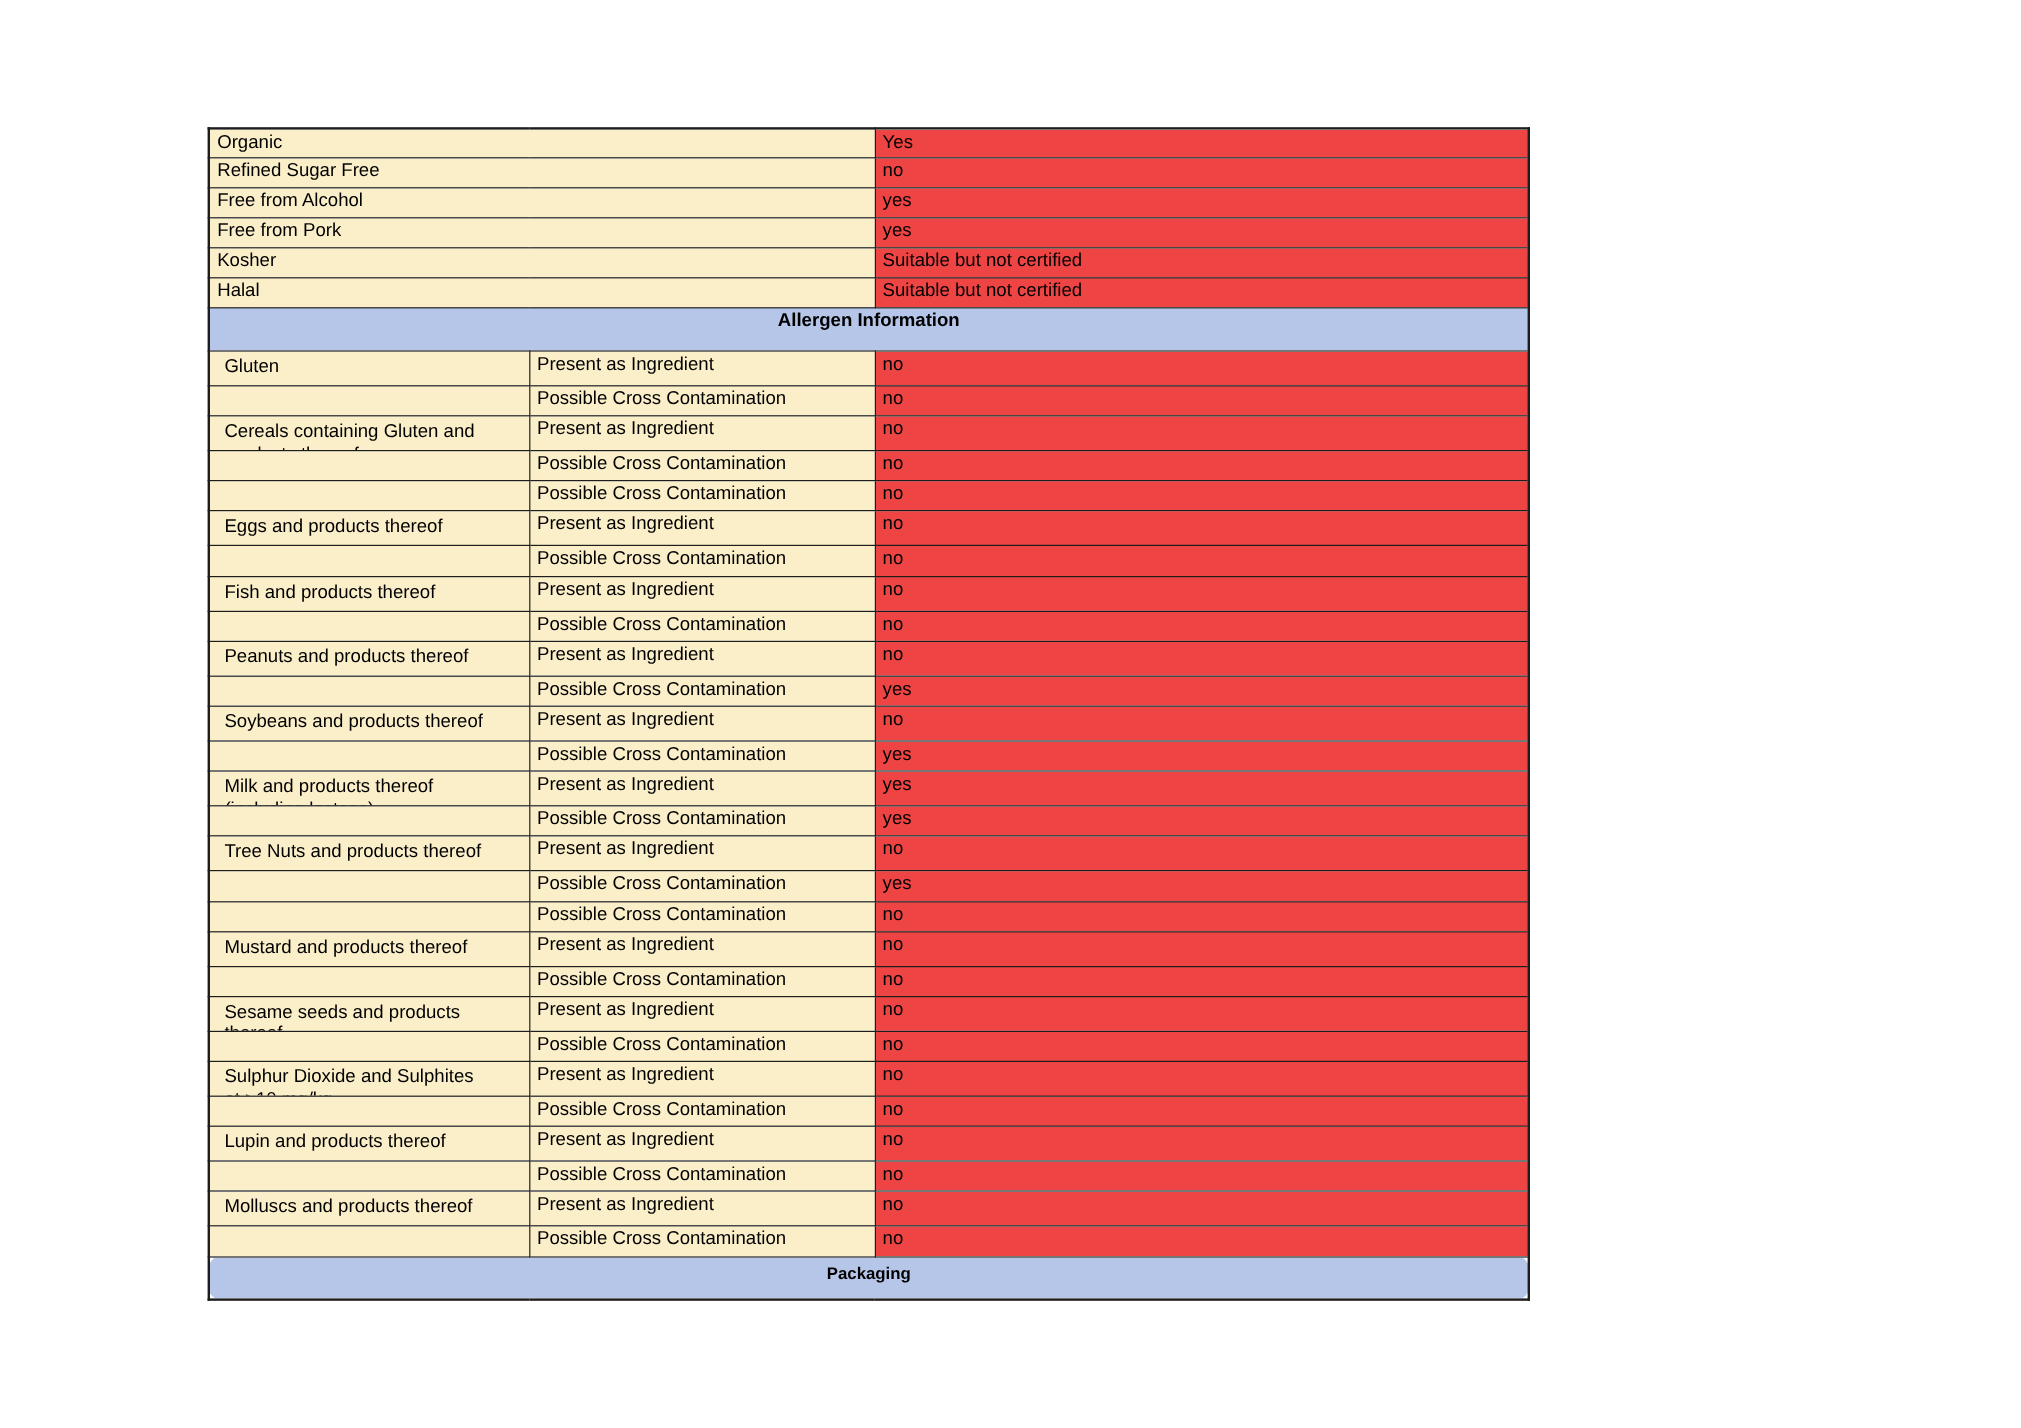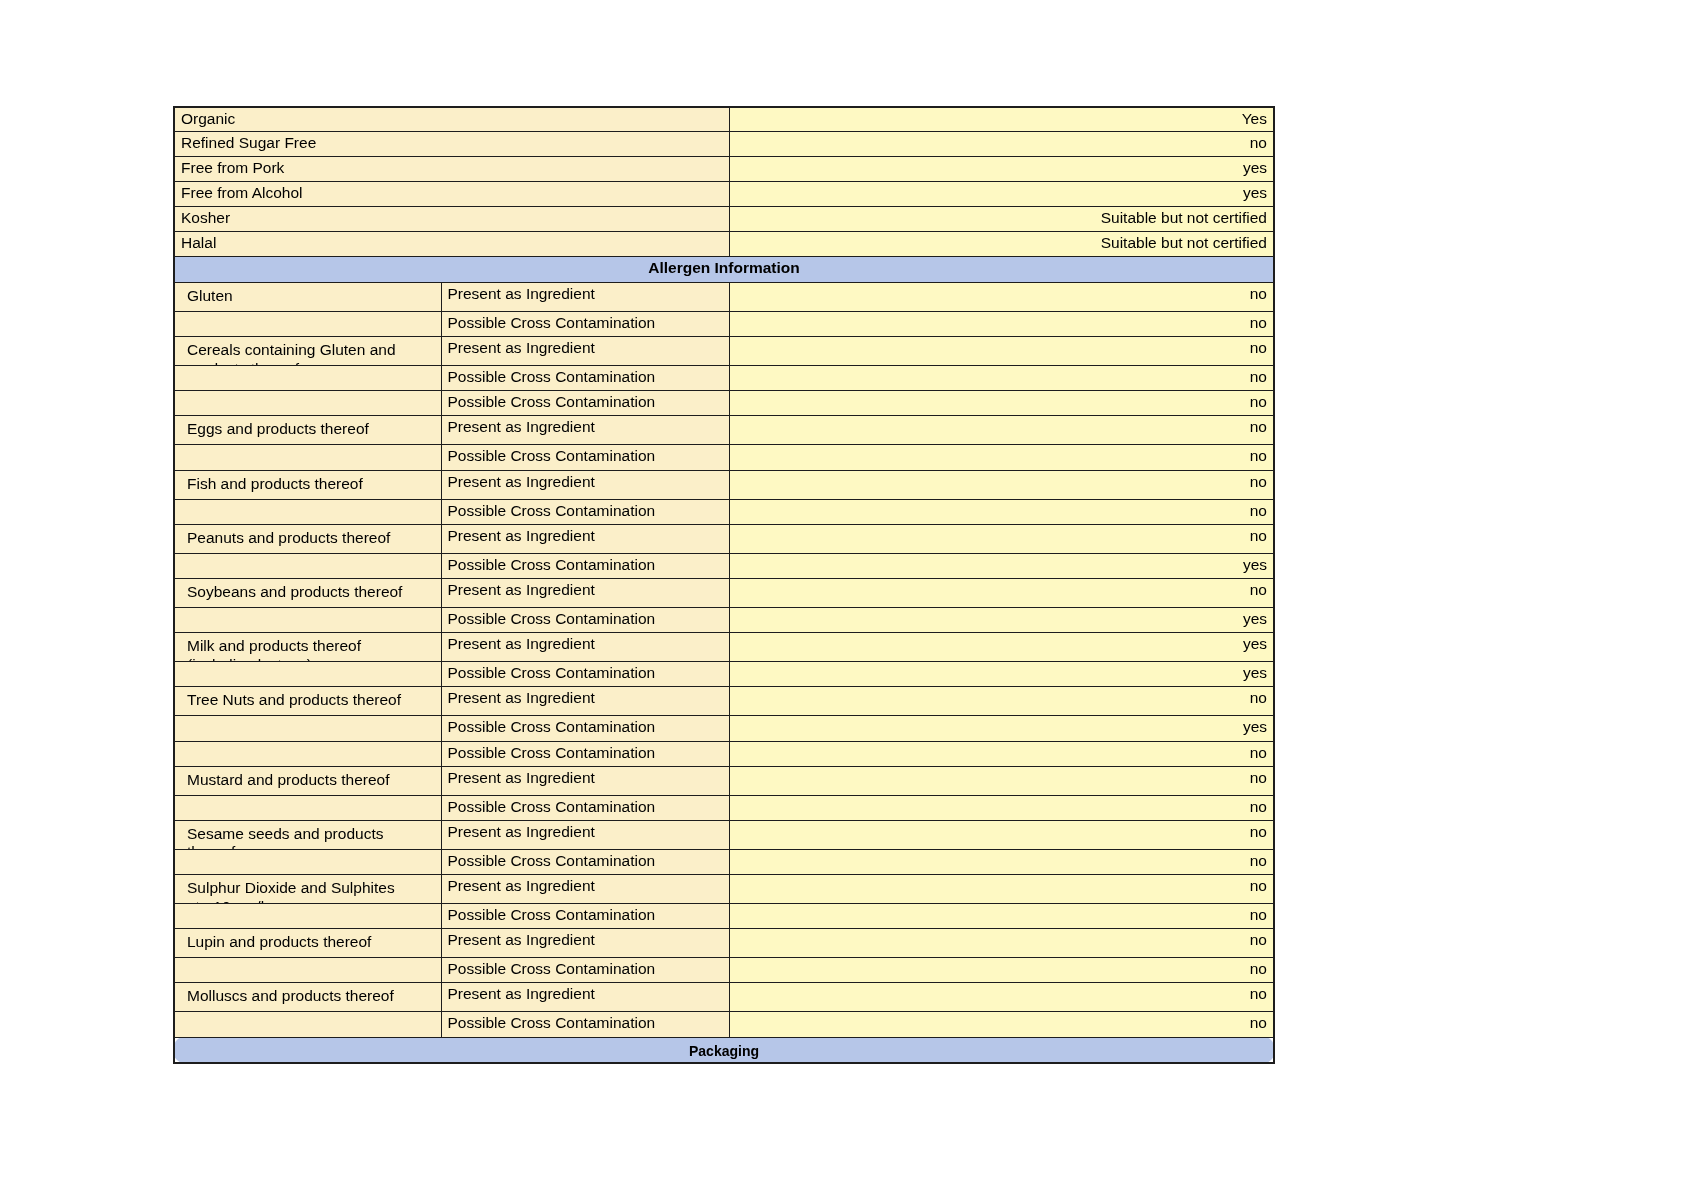--- a/index.html
+++ b/index.html
@@ -26,23 +26,23 @@
     box-sizing: border-box;
     font-size: 15.5px;
     line-height: 18.5px;
     padding: 2px 6px 0 6px;
     vertical-align: top;
     overflow: hidden;
     white-space: nowrap;
   }
   tr.row-top { height: 24.9px; padding-left: 20px; }
   tr.row-allergen { height: 25.2px; }
-  tr.row-section { height: 26px; }
+  tr.row-section { height: 36px; }
   td.lbl { background: #FBEFC9; }
-  td.val { background: #fef9c3; text-align: right; }
+  td.val { background: #ef4444; }
   td.name-cell { padding: 0; }
   .clip {
     height: 24px;
     overflow: hidden;
     padding: 2px 6px 0 6px;
     line-height: 18.5px;
   }
   td.section {
     background: #B6C6E8;
     text-align: center;
@@ -71,25 +71,25 @@
 
       <tr class="row-top">
         <td class="lbl" colspan="2">Organic</td>
         <td class="val">Yes</td>
       </tr>
       <tr class="row-top">
         <td class="lbl" colspan="2">Refined Sugar Free</td>
         <td class="val">no</td>
       </tr>
       <tr class="row-top">
+        <td class="lbl" colspan="2">Free from Alcohol</td>
+        <td class="val">yes</td>
+      </tr>
+      <tr class="row-top">
         <td class="lbl" colspan="2">Free from Pork</td>
-        <td class="val">yes</td>
-      </tr>
-      <tr class="row-top">
-        <td class="lbl" colspan="2">Free from Alcohol</td>
         <td class="val">yes</td>
       </tr>
       <tr class="row-top">
         <td class="lbl" colspan="2">Kosher</td>
         <td class="val">Suitable but not certified</td>
       </tr>
       <tr class="row-top">
         <td class="lbl" colspan="2">Halal</td>
         <td class="val">Suitable but not certified</td>
       </tr>

